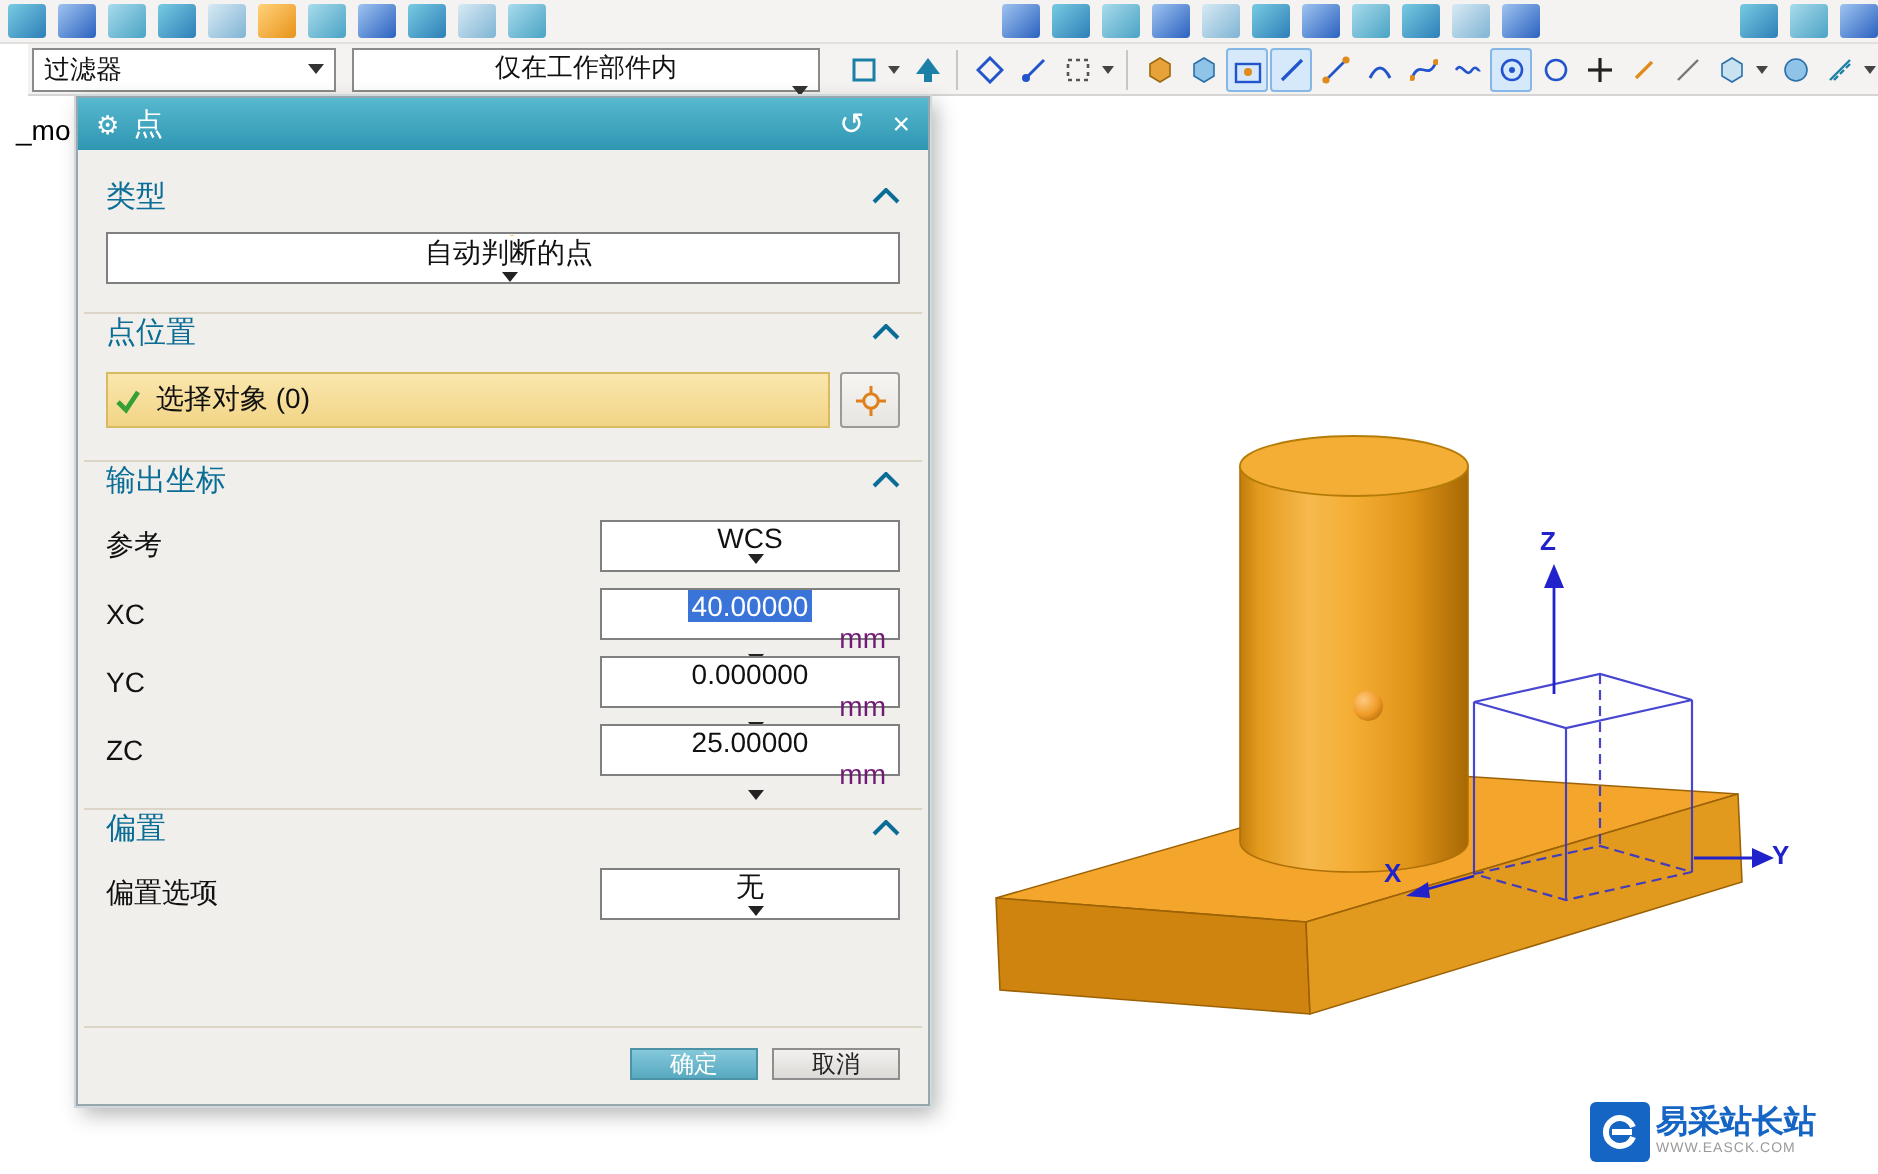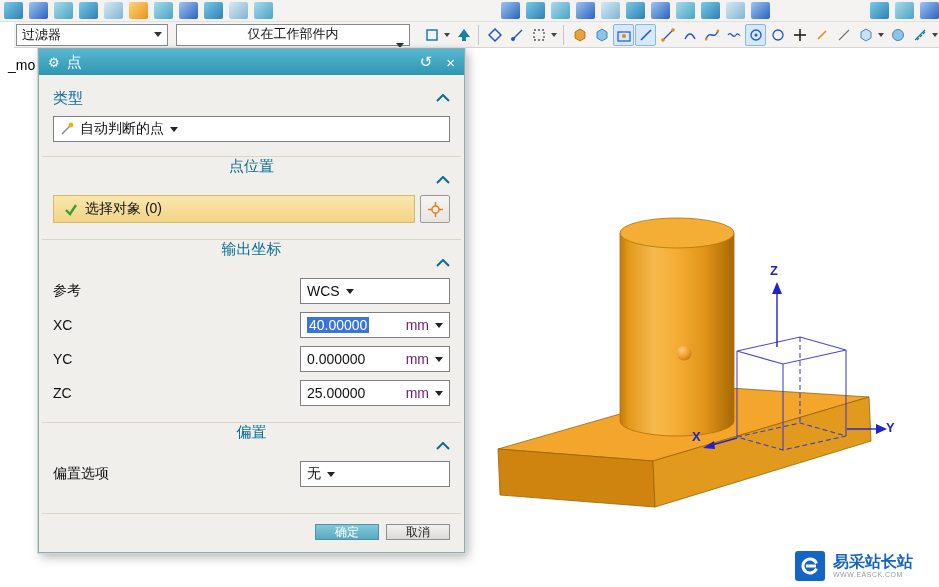--- a/index.html
+++ b/index.html
@@ -44,66 +44,66 @@
   .vsep{width:1px;height:20px;background:#c8c6c4;margin:0 4px;flex:0 0 auto;}
   .mini-arr{width:0;height:0;border-left:3px solid transparent;border-right:3px solid transparent;
     border-top:4px solid #444;margin:0 2px;flex:0 0 auto;}
   .ml10{width:10px;flex:0 0 auto;}
   
   .part-label{position:absolute;left:8px;top:57px;font-size:14px;color:#000;z-index:2;}
   
   #scene{position:absolute;left:0;top:0;z-index:1;}
   .axis-label{position:absolute;color:#2222cc;font-size:13px;font-weight:bold;z-index:2;}
   
-  .watermark{position:absolute;left:795px;top:551px;display:flex;align-items:center;gap:8px;z-index:3;}
+  .watermark{position:absolute;left:795px;top:551px;display:flex;align-items:center;gap:3px;z-index:3;}
   .wm-logo{width:30px;height:30px;border-radius:3px;background:#1565c4;display:flex;align-items:center;justify-content:center;}
   .wm-text{display:flex;flex-direction:column;line-height:1.1;}
   .wm-title{color:#1565c4;font-size:16px;font-weight:bold;}
   .wm-sub{color:#9a9a9a;font-size:7px;letter-spacing:.5px;}
   
   .dialog{
     position:absolute;left:38px;top:48px;width:427px;height:505px;
     background:#f0efec;border:1px solid #96a8ad;
     box-shadow:0 0 0 1px #cfd8da,3px 4px 10px rgba(0,0,0,.3);
     z-index:10;display:flex;flex-direction:column;box-sizing:border-box;
   }
   .titlebar{
     height:26px;flex:0 0 auto;background:linear-gradient(#57b8cf,#2f96b2);
     display:flex;align-items:center;padding:0 9px;color:#fff;font-size:15px;
   }
   .titlebar .gear{font-size:13px;}
   .titlebar .t{margin-left:7px;}
   .titlebar .sp{flex:1;}
   .tb-btn{margin-left:14px;font-size:15px;cursor:default;}
   .sec{display:flex;align-items:center;margin:14px 14px 0;color:#0a6d95;font-size:15px;}
-  .sec.tight{margin-top:0;flex-direction:column;}
+  .sec.tight{margin-top:0;}
   .sec .chev{margin-left:auto;display:flex;}
   .hr{height:1px;background:#dcd4c6;margin:14px 3px 0;}
   .hr.big{margin-top:16px;}
   .hr.bottom{margin-top:auto;}
   .dcombo{
     height:26px;background:#fff;border:1px solid #808080;
-    display:flex;align-items:center;padding:0 6px;box-sizing:border-box;font-size:14px;color:#111;
+    display:flex;align-items:center;padding:0 6px;box-sizing:border-box;font-size:14px;color:#111;flex-direction:column;
   }
   .dcombo .arr{margin-left:6px;width:0;height:0;border-left:4px solid transparent;
     border-right:4px solid transparent;border-top:5px solid #222;flex:0 0 auto;}
   .type-combo{margin:8px 14px 0;}
   .type-combo .txt{margin-left:6px;}
   .field-row{display:flex;align-items:center;margin:8px 14px 0;}
   .field-row.first{margin-top:10px;}
   .field-row .lbl{font-size:14px;color:#111;}
   .field-row .dcombo{margin-left:auto;width:150px;}
   .val{flex:0 0 auto;}
   .val.selected{background:#3b74d8;color:#fff;padding:0 2px;}
   .unit{margin-left:auto;color:#701a75;}
   .sel-row{display:flex;align-items:center;margin:10px 14px 0;}
   .sel-field{
     flex:1;height:28px;background:linear-gradient(#fae7ad,#f2d486);
     border:1px solid #d9b961;display:flex;align-items:center;gap:7px;
-    padding:0 10px;box-sizing:border-box;font-size:14px;color:#111;
+    padding:0 3px;box-sizing:border-box;font-size:14px;color:#111;
   }
   .point-btn{
     width:30px;height:28px;margin-left:5px;border:1px solid #9a9a9a;border-radius:2px;
     background:linear-gradient(#f6f5f2,#e7e5e0);display:flex;align-items:center;justify-content:center;box-sizing:border-box;
   }
   .btns{display:flex;justify-content:flex-end;gap:7px;margin:10px 14px 12px;}
   .btn{min-width:64px;height:16px;display:flex;align-items:center;justify-content:center;
     font-size:12px;box-sizing:border-box;}
   .btn.ok{background:linear-gradient(#84c8da,#58a9c0);color:#fff;border:1px solid #4d93a8;}
   .btn.cancel{background:linear-gradient(#f2f1ef,#dcdad6);color:#222;border:1px solid #8e8e8e;}

